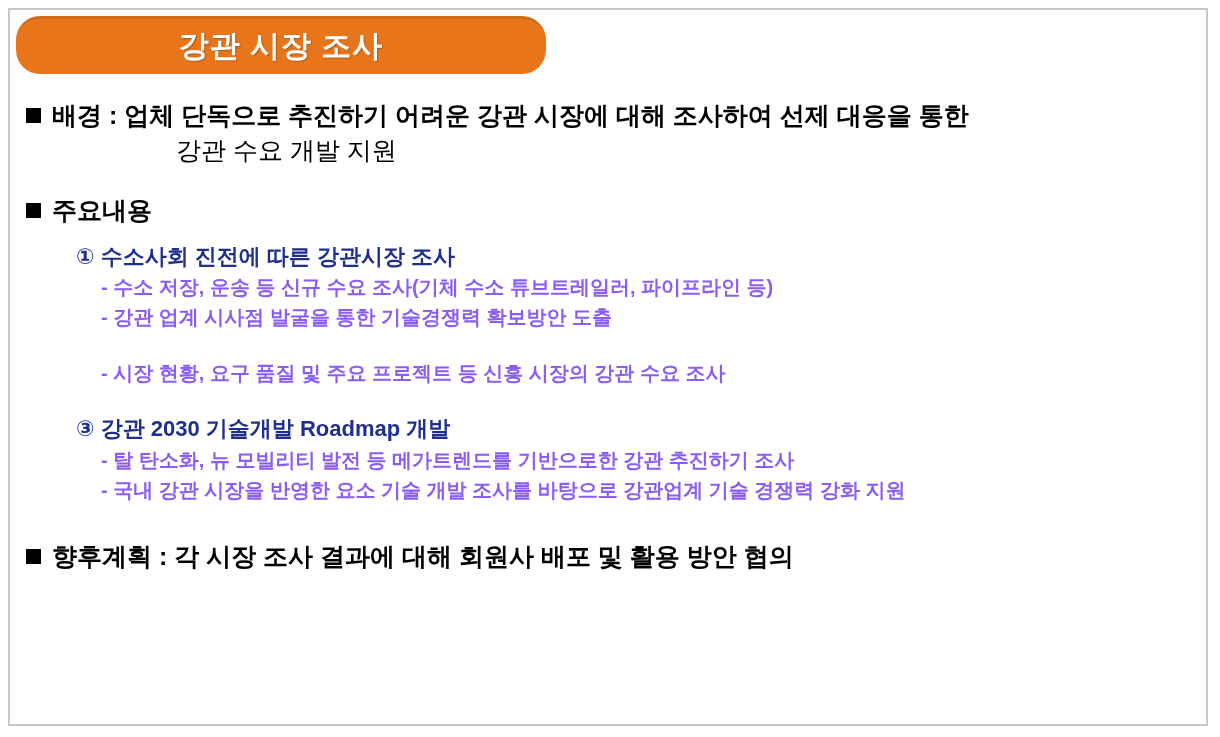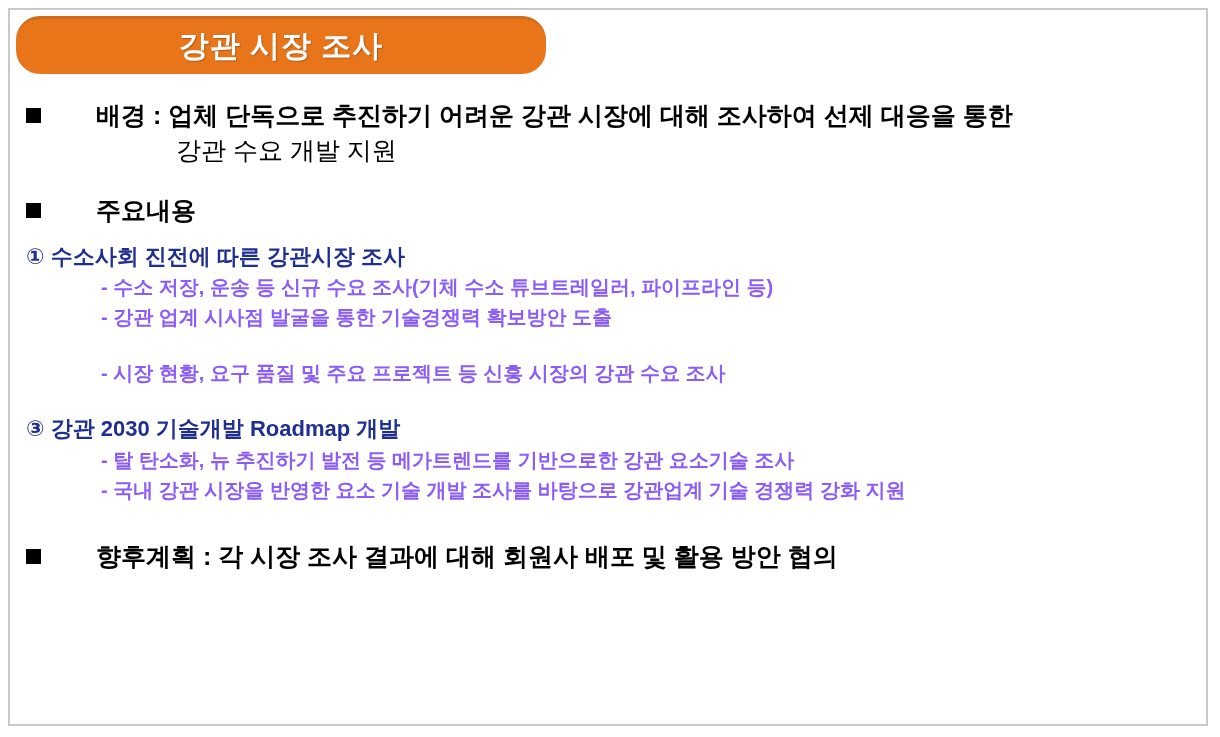--- a/index.html
+++ b/index.html
@@ -60,21 +60,20 @@
   .section {
     margin-bottom: 0;
   }
   .l1 {
     display: flex;
     align-items: flex-start;
     font-size: 25px;
     font-weight: bold;
     color: #000000;
     line-height: 1.38;
-    gap: 44px;
   }
   .l1 .bullet-sq {
     display: inline-block;
     width: 15px;
     height: 15px;
     background: #000000;
     margin-right: 11px;
     margin-top: 10px;
     flex: 0 0 auto;
   }
@@ -85,20 +84,21 @@
     font-size: 25px;
     font-weight: normal;
     color: #000000;
     margin-left: 150px;
     line-height: 1.38;
   }
   .l2 {
     font-size: 22px;
     font-weight: bold;
     color: #1f2f8f;
+    margin-left: 50px;
     line-height: 1.4;
   }
   .l2 .num {
     margin-right: 6px;
   }
   .l3 {
     font-size: 20px;
     font-weight: bold;
     color: #8b5cf6;
     margin-left: 75px;
@@ -152,21 +152,21 @@
       <div>
         <div class="l3">- 시장 현황, 요구 품질 및 주요 프로젝트 등 신흥 시장의 강관 수요 조사</div>
       </div>
 
       <div class="gap-md"></div>
 
       <div>
         <div class="l2">
           <span class="num">③</span><span>강관 2030 기술개발 Roadmap 개발</span>
         </div>
-        <div class="l3">- 탈 탄소화, 뉴 추진하기 발전 등 메가트렌드를 기반으로한 강관 요소기술 조사</div>
+        <div class="l3">- 탈 탄소화, 뉴 모빌리티 발전 등 메가트렌드를 기반으로한 강관 추진하기 조사</div>
         <div class="l3">- 국내 강관 시장을 반영한 요소 기술 개발 조사를 바탕으로 강관업계 기술 경쟁력 강화 지원</div>
       </div>
     </div>
 
     <div class="gap-lg"></div>
 
     <div class="section">
       <div class="l1">
         <span class="bullet-sq"></span>
         <span class="l1-text">향후계획 : 각 시장 조사 결과에 대해 회원사 배포 및 활용 방안 협의</span>

